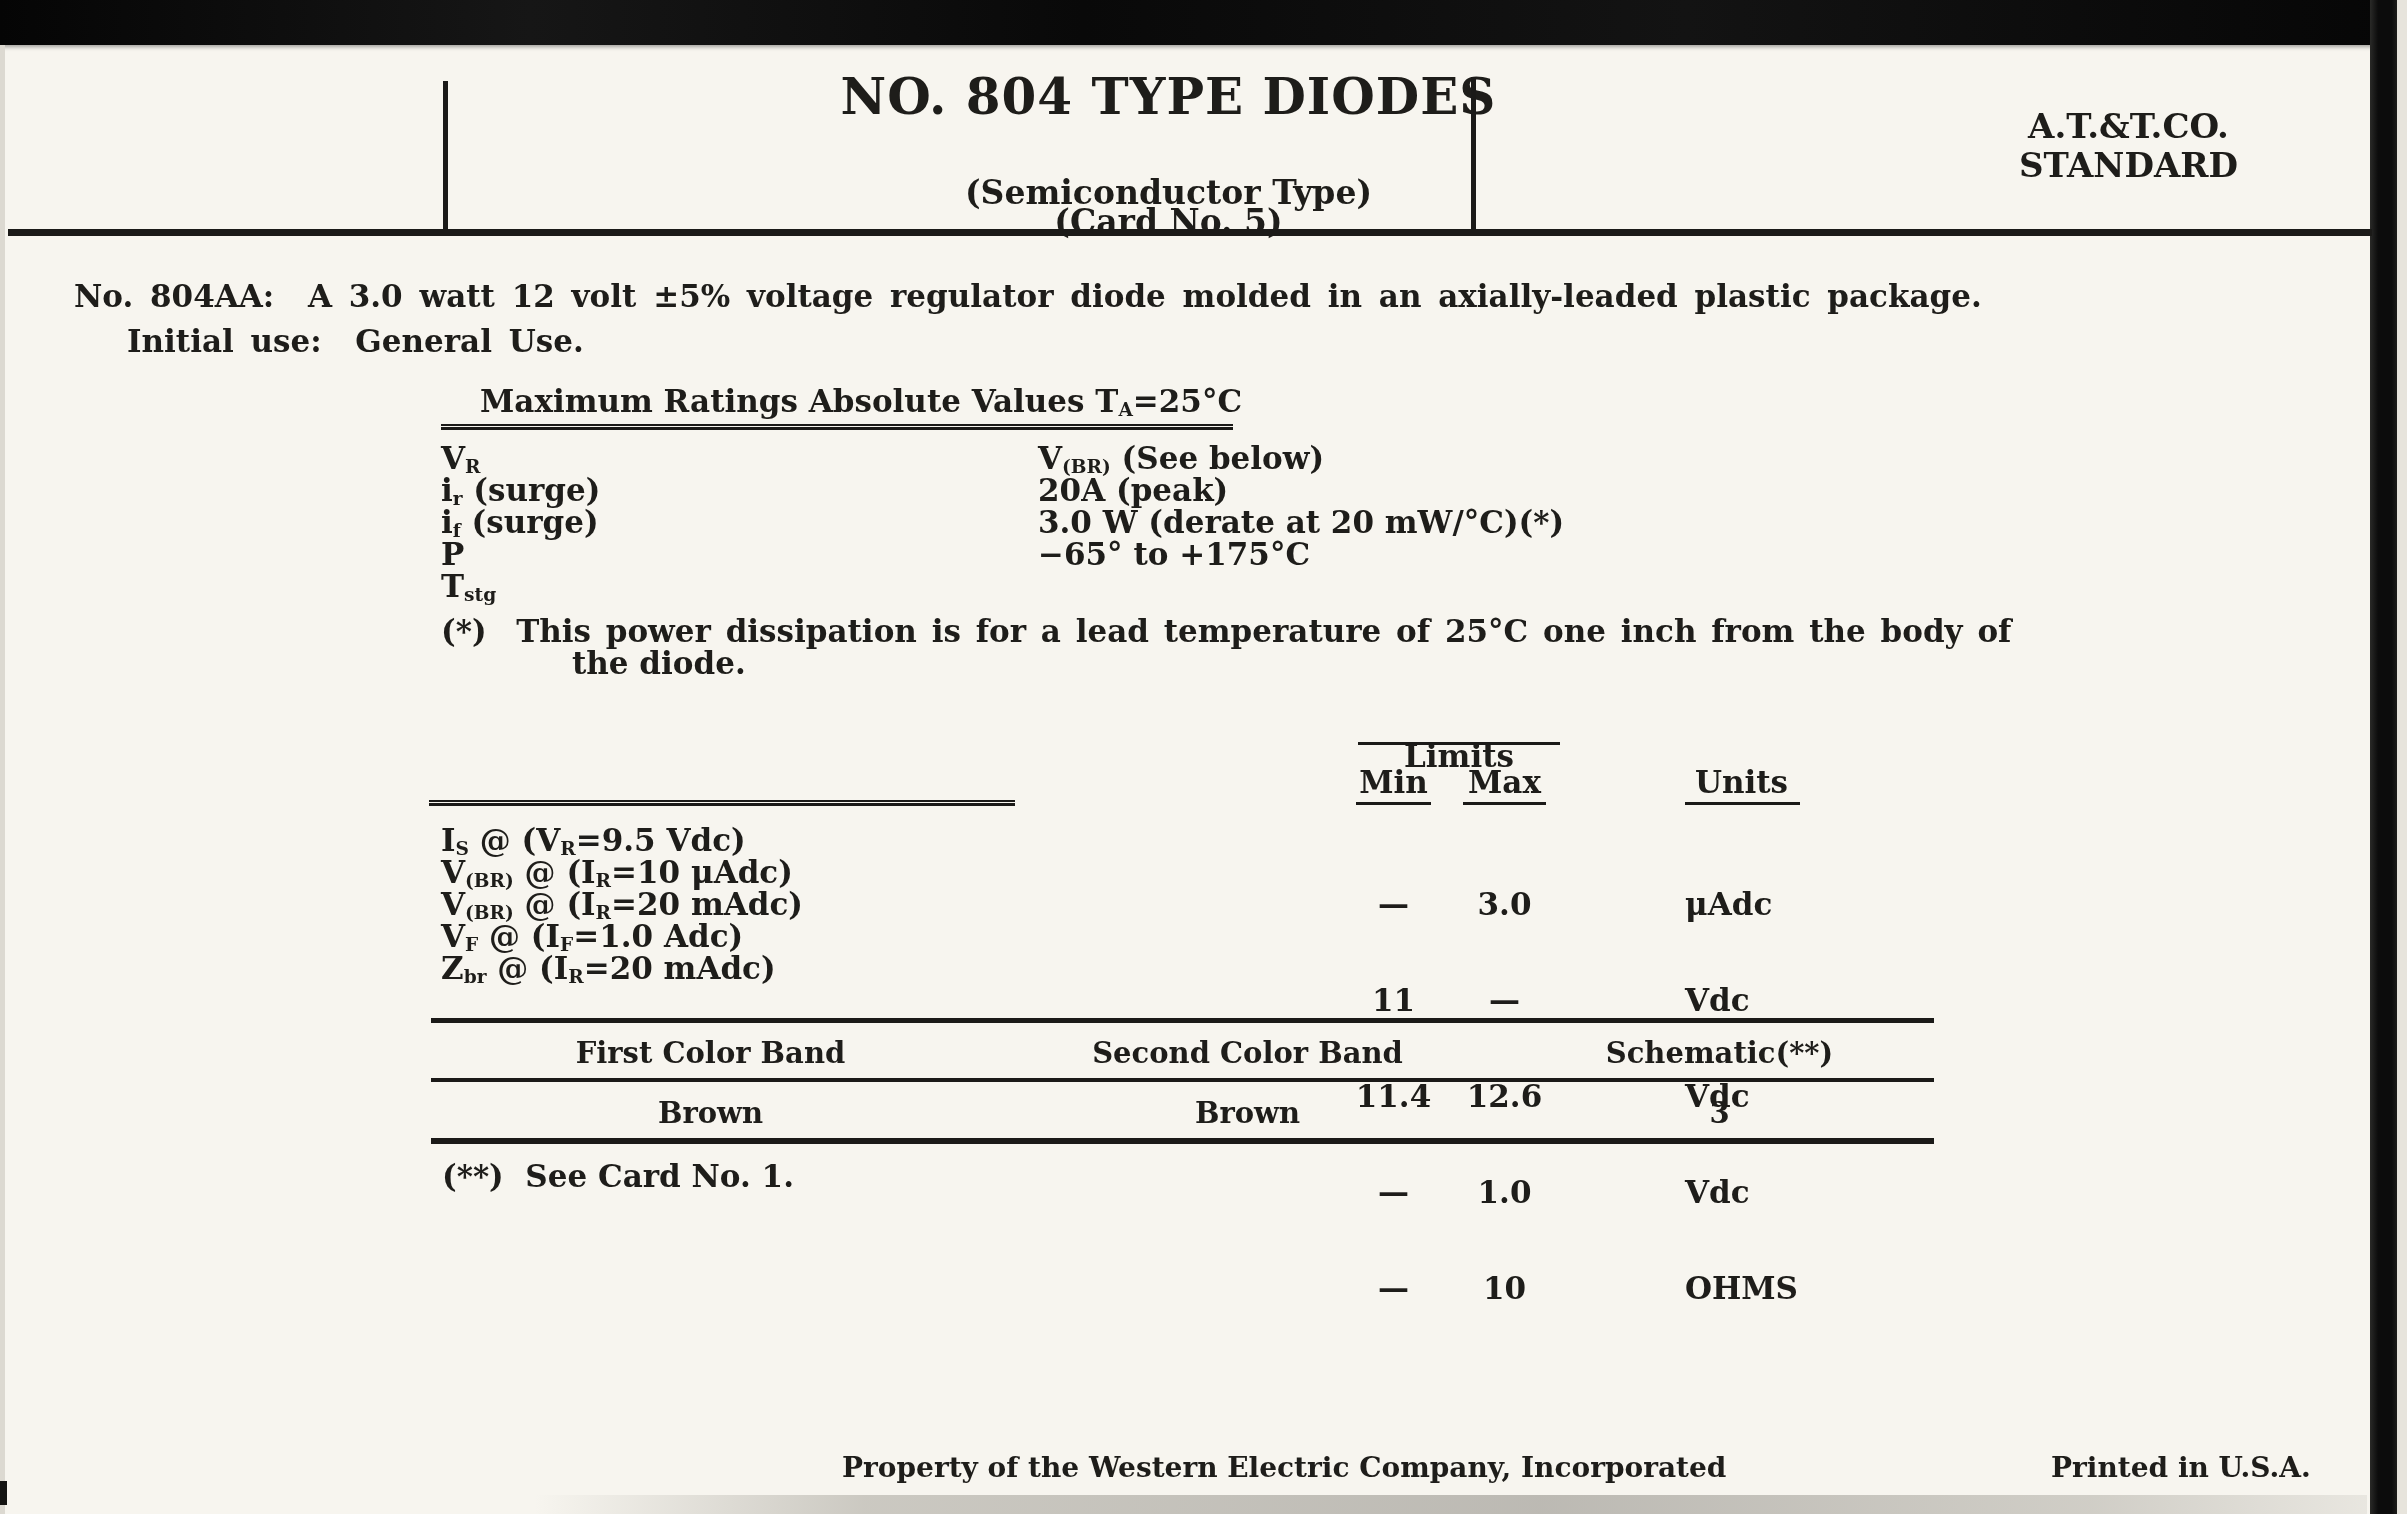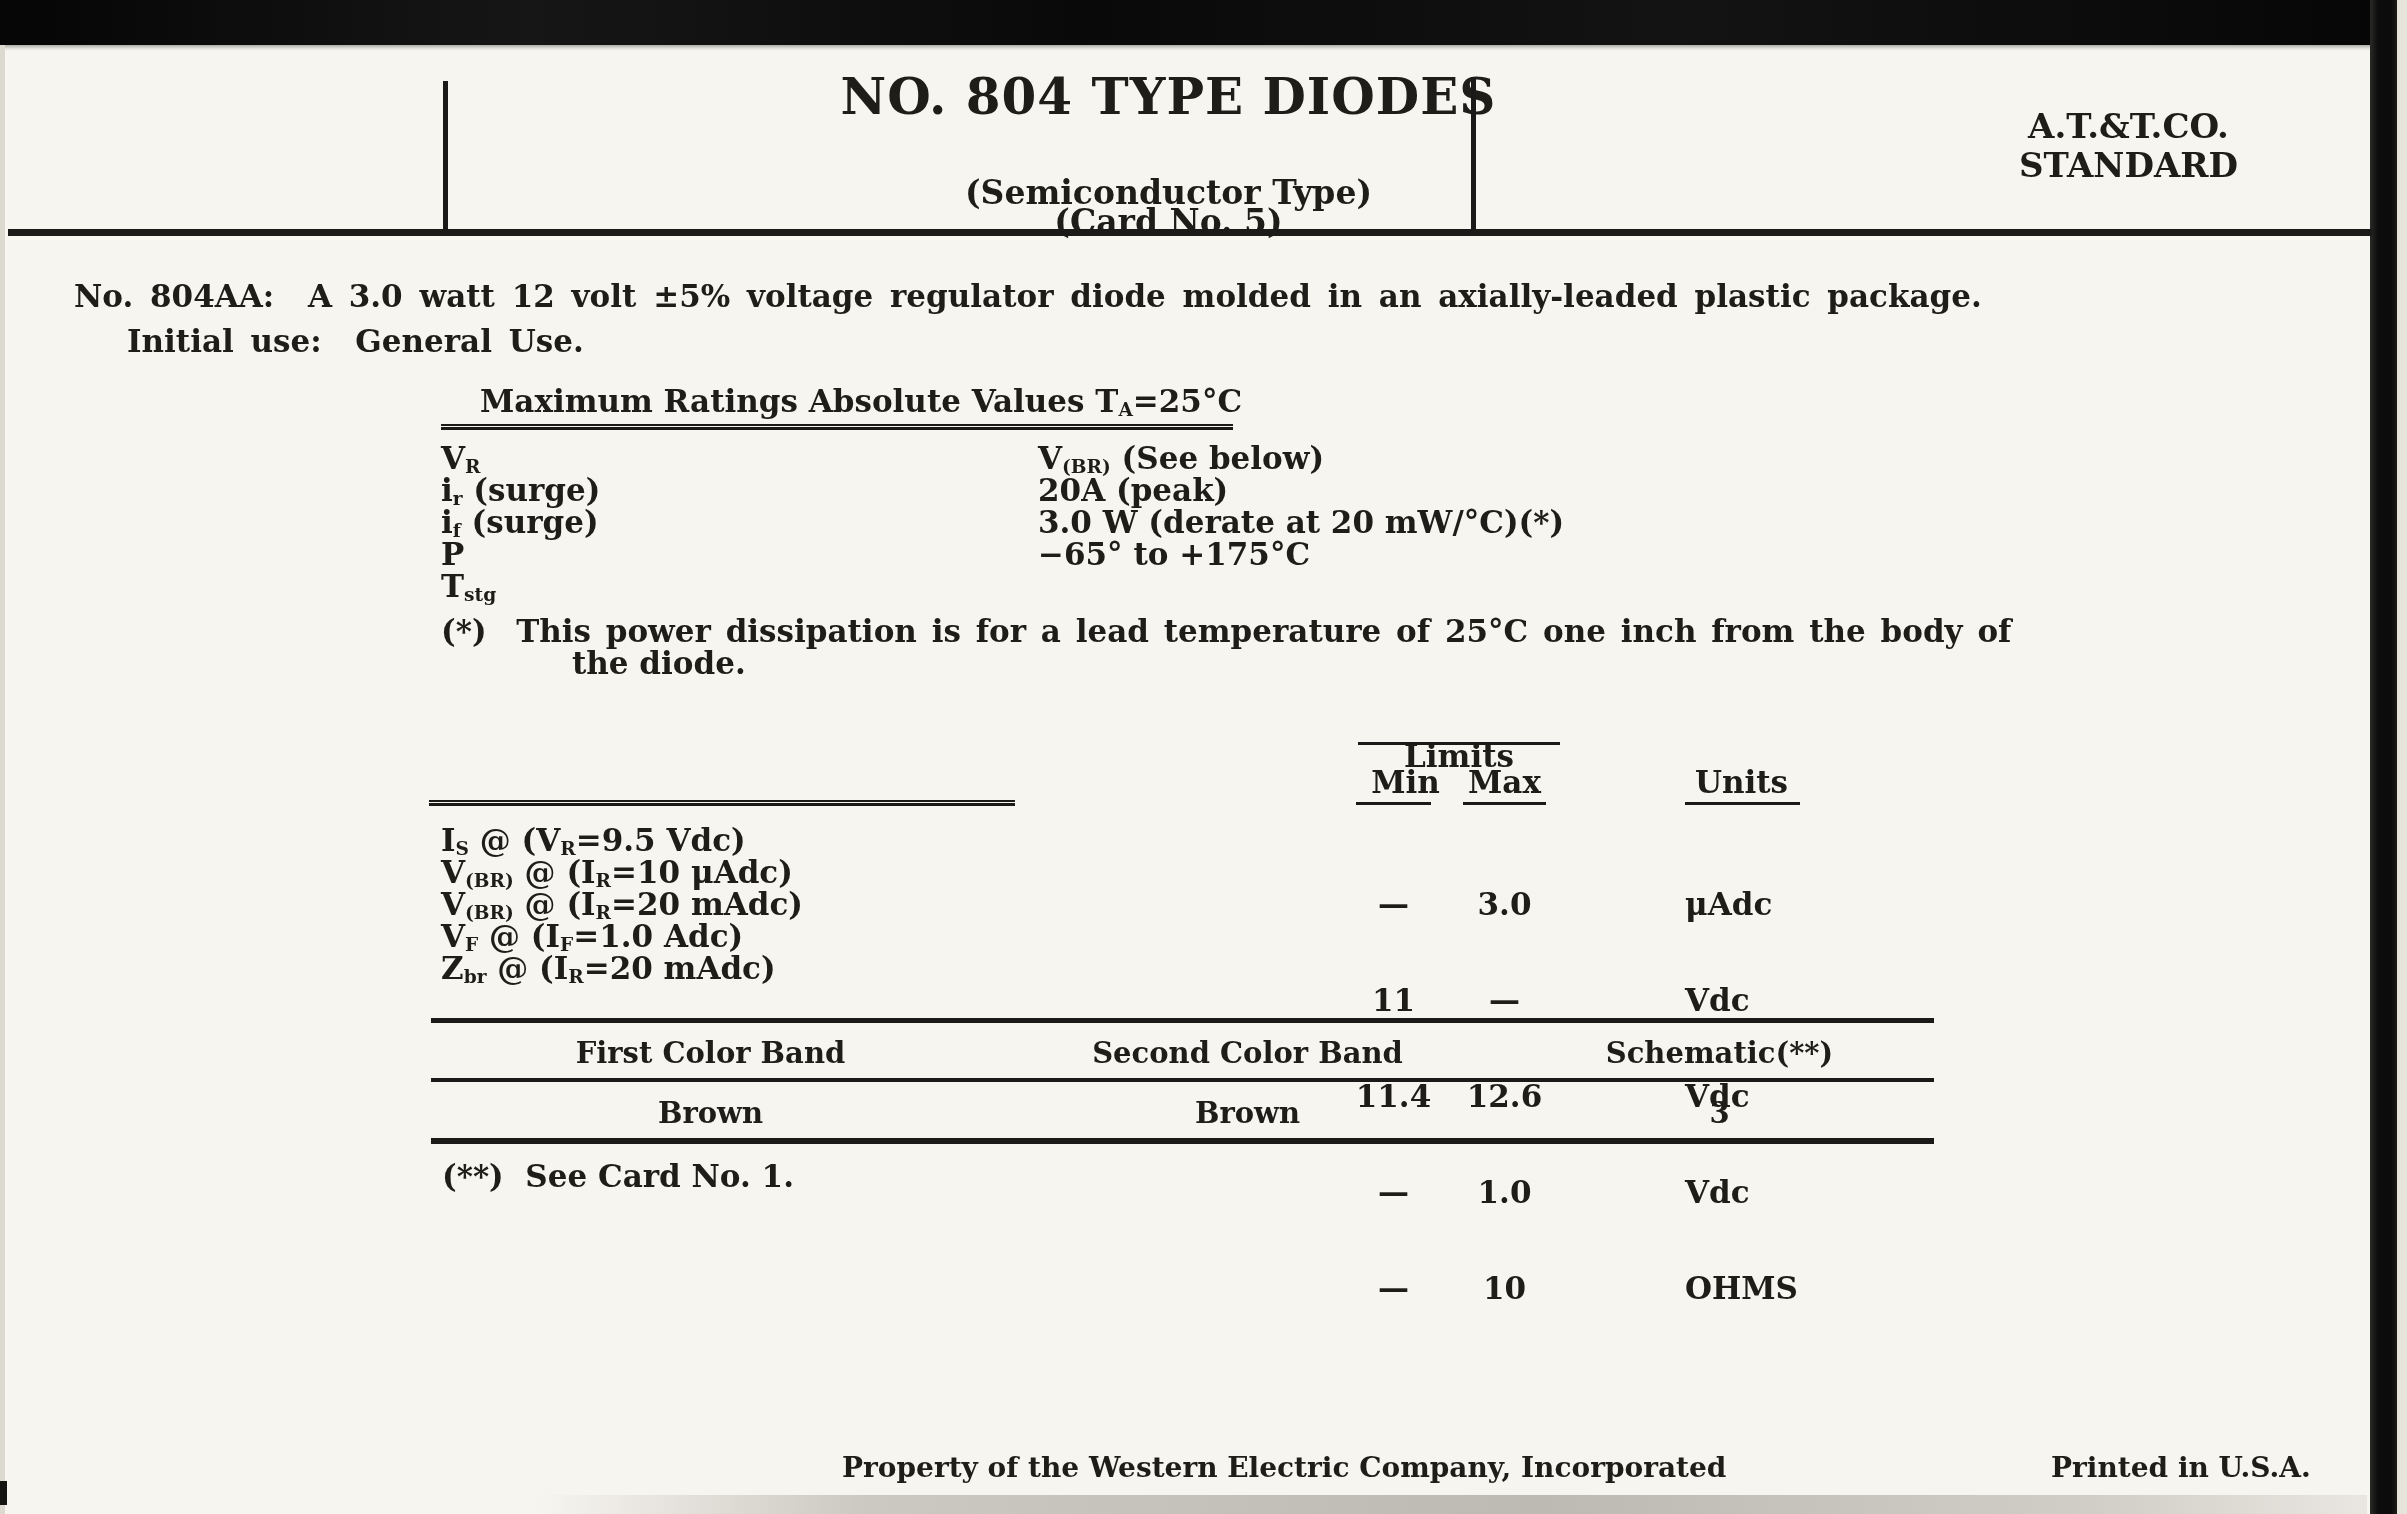--- a/index.html
+++ b/index.html
@@ -116,21 +116,21 @@
   </div>
 
   <div class="abs body-txt fn1">(*)  This power dissipation is for a lead temperature of 25°C one inch from the body of</div>
   <div class="abs body-txt fn2">the diode.</div>
 
   <div class="col-head" style="left:1358px;top:738px;width:202px;">Limits</div>
   <div class="rule" style="left:1358px;top:742px;width:202px;height:3px;"></div>
 
   <div class="rule-double" style="left:429px;top:800px;width:586px;height:6px;"></div>
 
-  <div class="col-head" style="left:1356px;top:764px;width:75px;margin-left:12px;">Min</div>
+  <div class="col-head" style="left:1356px;top:764px;width:75px;">Min</div>
   <div class="rule" style="left:1356px;top:802px;width:75px;height:3px;"></div>
   <div class="col-head" style="left:1463px;top:764px;width:83px;">Max</div>
   <div class="rule" style="left:1463px;top:802px;width:83px;height:3px;"></div>
   <div class="col-head" style="left:1683px;top:764px;width:117px;">Units</div>
   <div class="rule" style="left:1685px;top:802px;width:115px;height:3px;"></div>
 
   <div class="list" style="left:441px;top:824px;">
     <div><span>I</span><sub>S</sub><span> @ (V</span><sub>R</sub><span>=9.5 Vdc)</span></div>
     <div><span>V</span><sub>(BR)</sub><span> @ (I</span><sub>R</sub><span>=10 μAdc)</span></div>
     <div><span>V</span><sub>(BR)</sub><span> @ (I</span><sub>R</sub><span>=20 mAdc)</span></div>

